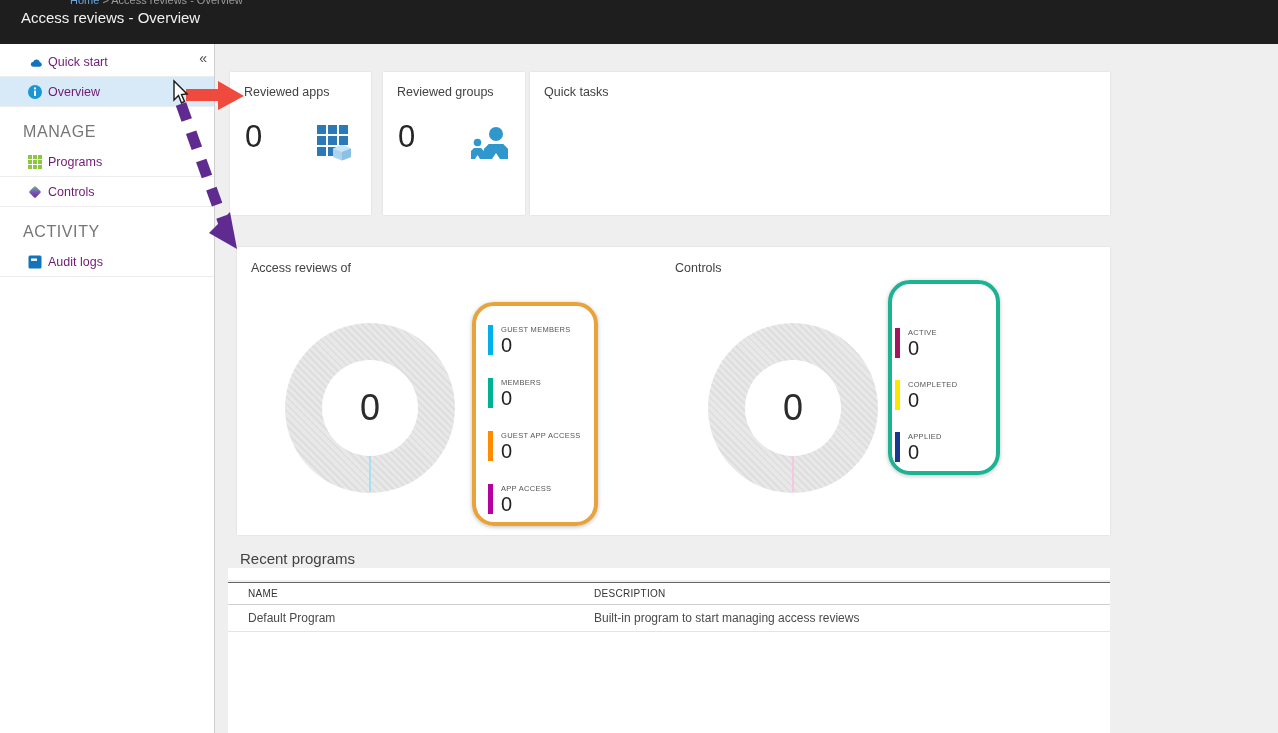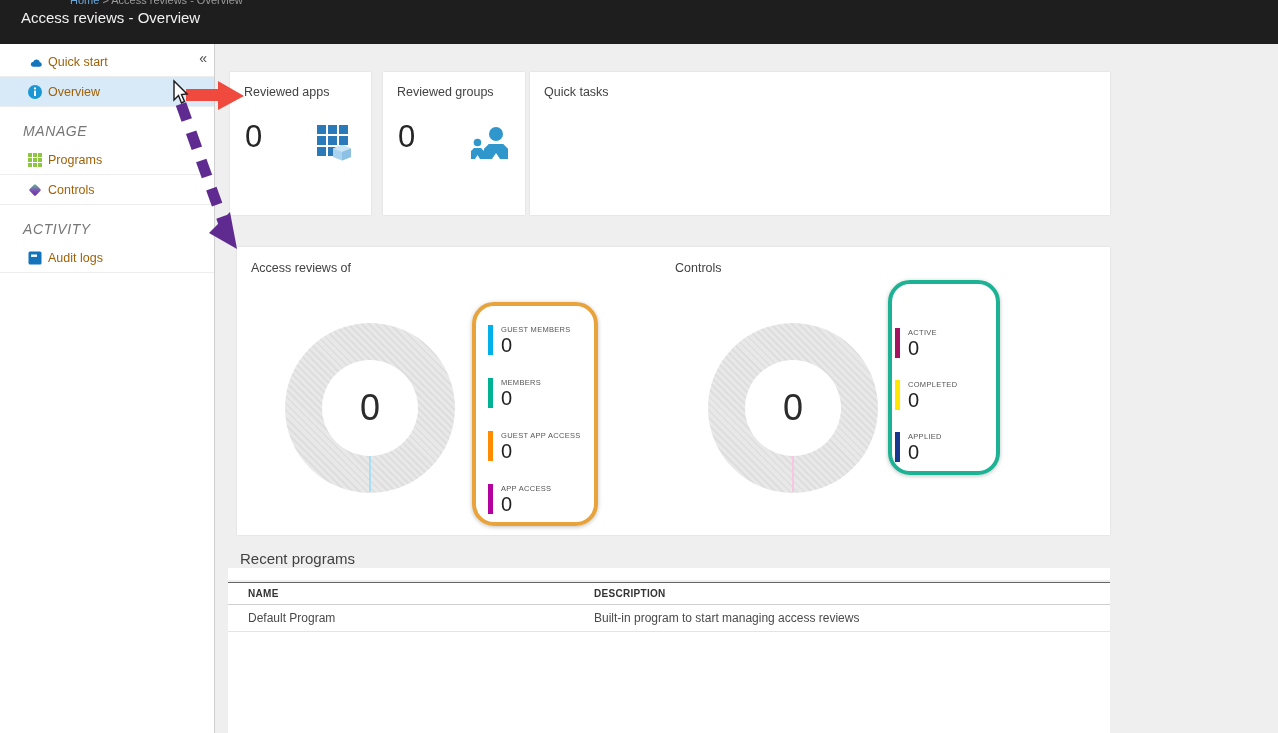--- a/index.html
+++ b/index.html
@@ -13,24 +13,24 @@
   
   .topbar { position:absolute; left:0; top:0; width:100%; height:44px; background:#1e1e1e; z-index:5; overflow:hidden;text-align:center; }
   .breadcrumb { position:absolute; left:70px; top:-6px; font-size:11px; white-space:nowrap; color:#9b9b9b; }
   .breadcrumb .home { color:#6fa8d8; }
   .page-title { position:absolute; left:21px; top:9px; font-size:15px; color:#f1f1f1; }
 
   
   .sidebar { position:absolute; left:0; top:35px; width:215px; bottom:0; background:#ffffff; border-right:1px solid #cfcfcf; z-index:4; }
   .collapse-btn { position:absolute; top:15px; right:7px; font-size:14px; color:#4a4a4a; cursor:pointer; }
   .nav { padding-top:12px; }
-  .nav-item { position:relative; height:30px; display:flex; align-items:center; padding-left:48px; font-size:12.5px; color:#a16207; border-bottom:1px solid #ededed; cursor:pointer; }
+  .nav-item { position:relative; height:30px; display:flex; align-items:center; padding-left:48px; font-size:12.5px; color:#701a75; border-bottom:1px solid #ededed; cursor:pointer; }
   .nav-item.selected { background:#d8eaf8; }
   .nav-icon { position:absolute; left:27px; top:7px; width:16px; height:16px; }
-  .section-label { padding:16px 0 6px 23px; font-size:14px; color:#767676; letter-spacing:.6px;font-style:italic; }
+  .section-label { padding:16px 0 6px 23px; font-size:16px; color:#767676; letter-spacing:.6px; }
 
   
   .content { position:absolute; left:216px; top:35px; right:0; bottom:0; background:#efefef; }
   .card { position:absolute; background:#fff; box-shadow:0 0 2px rgba(0,0,0,.10); }
   #card-apps   { left:14px;  top:37px; width:141px; height:143px; cursor:pointer; }
   #card-groups { left:167px; top:37px; width:142px; height:143px; cursor:pointer; }
   #card-tasks  { left:314px; top:37px; width:580px; height:143px; }
   .card-title { padding:13px 0 0 14px; font-size:12.5px; color:#424242; }
   .card-value { position:absolute; left:15px; top:47px; font-size:31px; color:#252525; }
   .card-icon  { position:absolute; right:16px; top:49px; }
@@ -60,21 +60,21 @@
   .annotation-box { position:absolute; border-radius:22px; border:4px solid; box-shadow:0 1px 4px rgba(0,0,0,.25); pointer-events:none; }
   #ann1 { left:235px; top:55px; width:126px; height:224px; }
   #ann2 { left:651px; top:33px; width:112px; height:195px; }
 
   
   .recent-label { position:absolute; left:24px; top:515px; font-size:15px; color:#424242; }
   .table-wrap { position:absolute; left:12px; top:533px; width:882px; bottom:0; }
   .toolbar-strip { height:12px; background:#fff; }
   .ptable { position:absolute; left:0; right:0; top:14px; bottom:0; background:#fff; border-top:1px solid #666; }
   .thead { display:flex; height:22px; align-items:center; border-bottom:1px solid #cfcfcf; }
-  .th { font-size:10px; font-weight:bold; color:#333; letter-spacing:.3px; }
+  .th { font-size:10px; font-weight:normal; color:#333; letter-spacing:.3px; }
   .th-name, .td-name { width:366px; padding-left:20px; }
   .trow { display:flex; height:27px; align-items:center; border-bottom:1px solid #e4e4e4; cursor:pointer; }
   .td { font-size:12px; color:#4a4a4a; }
 
   
   .overlay { position:absolute; left:0; top:0; width:1278px; height:733px; z-index:20; pointer-events:none; }
 </style>
 </head>
 <body>
 

